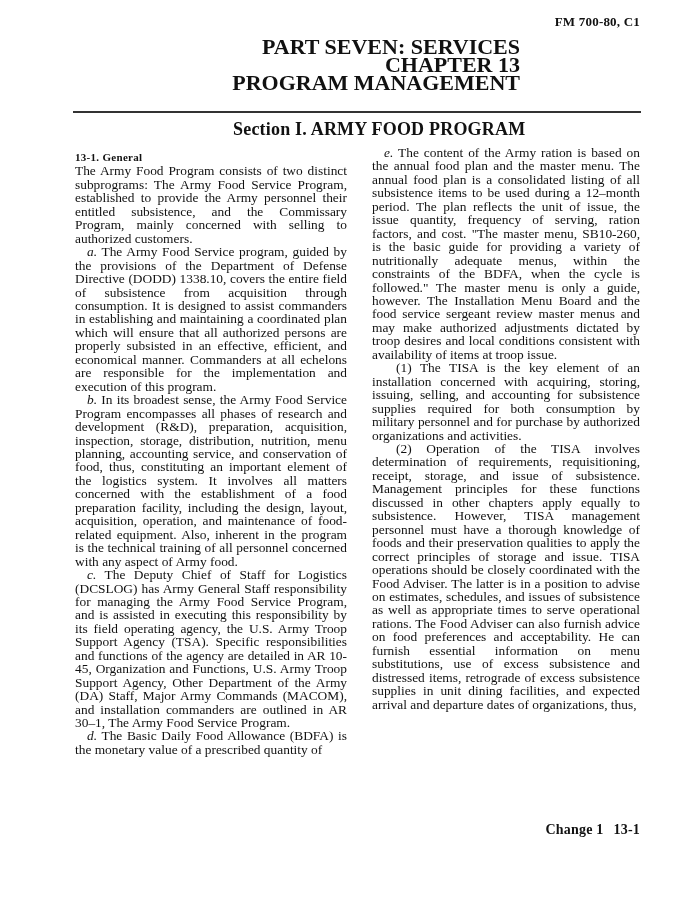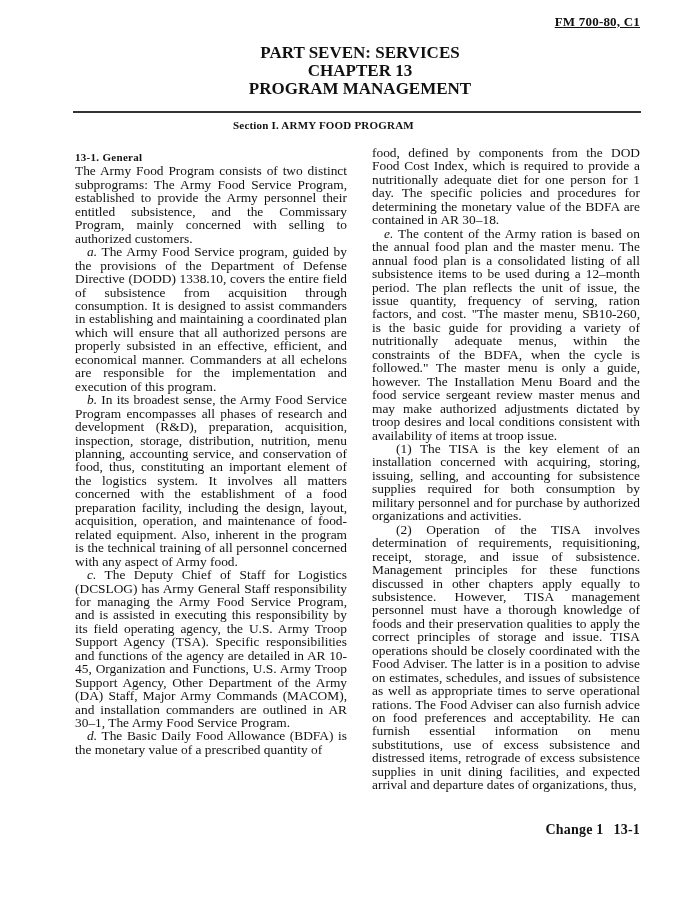--- a/index.html
+++ b/index.html
@@ -3,33 +3,33 @@
 <meta charset="utf-8">
 <style>
   html, body { margin: 0; padding: 0; background: #ffffff; }
   body {
     width: 698px; height: 900px; position: relative; overflow: hidden;
     font-family: "Liberation Serif", "DejaVu Serif", serif;
     color: #111111;
   }
   .page-header {
     position: absolute; right: 58px; top: 14px;
-    font-size: 13px; font-weight: bold; letter-spacing: 0.2px; text-decoration: underline;
+    font-size: 13px; font-weight: bold; letter-spacing: 0.2px;
   }
   .title-block {
-    position: absolute; left: 200px; width: 320px; top: 44px;
-    text-align: center; font-weight: bold; font-size: 17px; line-height: 18px;
+    position: absolute; left: 200px; width: 320px; top: 38px;
+    text-align: right; font-weight: bold; font-size: 22px; line-height: 18px;
   }
   .rule {
     position: absolute; left: 73px; width: 568px; top: 111px;
     height: 0; border-top: 2px solid #333;
   }
   .section-title {
     position: absolute; left: 233px; top: 119px;
-    font-size: 11px; font-weight: bold; letter-spacing: 0.2px;
+    font-size: 18px; font-weight: bold; letter-spacing: 0.2px;
   }
   .col {
     position: absolute; top: 146px; width: 272px;
     font-size: 13.4px; line-height: 13.45px; text-align: justify;
   }
   .col.left { left: 75px; }
   .col.right { left: 372px; width: 268px; }
   .col p { margin: 0; }
   .heading {
     font-weight: bold; font-size: 11px; letter-spacing: 0.3px;
@@ -65,21 +65,20 @@
   <p class="heading h1">13-1.  General</p>
   <p>The Army Food Program consists of two distinct subprograms: The Army Food Service Program, established to provide the Army personnel their entitled subsistence, and the Commissary Program, mainly concerned with selling to authorized customers.</p>
 
   <p class="ind"><span class="lbl">a.</span><span> The Army Food Service program, guided by the provisions of the Department of Defense Directive (DODD) 1338.10, covers the entire field of subsistence from acquisition through consumption. It is designed to assist commanders in establishing and maintaining a coordinated plan which will ensure that all authorized persons are properly subsisted in an effective, efficient, and economical manner. Commanders at all echelons are responsible for the implementation and execution of this program.</span></p>
   <p class="ind"><span class="lbl">b.</span><span> In its broadest sense, the Army Food Service Program encompasses all phases of research and development (R&amp;D), preparation, acquisition, inspection, storage, distribution, nutrition, menu planning, accounting service, and conservation of food, thus, constituting an important element of the logistics system. It involves all matters concerned with the establishment of a food preparation facility, including the design, layout, acquisition, operation, and maintenance of food-related equipment. Also, inherent in the program is the technical training of all personnel concerned with any aspect of Army food.</span></p>
   <p class="ind"><span class="lbl">c.</span><span> The Deputy Chief of Staff for Logistics (DCSLOG) has Army General Staff responsibility for managing the Army Food Service Program, and is assisted in executing this responsibility by its field operating agency, the U.S. Army Troop Support Agency (TSA). Specific responsibilities and functions of the agency are detailed in AR 10-45, Organization and Functions, U.S. Army Troop Support Agency, Other Department of the Army (DA) Staff, Major Army Commands (MACOM), and installation commanders are outlined in AR 30–1, The Army Food Service Program.</span></p>
   <p class="ind"><span class="lbl">d.</span><span> The Basic Daily Food Allowance (BDFA) is the monetary value of a prescribed quantity of</span></p>
 </div>
 
 <div class="col right">
-  <p>food, defined by components from the DOD Food Cost Index, which is required to provide a nutritionally adequate diet for one person for 1 day. The specific policies and procedures for determining the monetary value of the BDFA are contained in AR 30–18.</p>
   <p class="ind"><span class="lbl">e.</span><span> The content of the Army ration is based on the annual food plan and the master menu. The annual food plan is a consolidated listing of all subsistence items to be used during a 12–month period. The plan reflects the unit of issue, the issue quantity, frequency of serving, ration factors, and cost.  "The master menu, SB10-260, is the basic guide for providing a variety of nutritionally adequate menus,  within the constraints of the BDFA, when the cycle is followed." The master menu is only a guide, however. The Installation Menu Board and the food service sergeant review master menus and may make authorized adjustments dictated by troop desires and local conditions consistent with availability of items at troop issue.</span></p>
   <p class="ind2">(1) The TISA is the key element of an installation concerned with acquiring, storing, issuing, selling, and accounting for subsistence supplies required for both consumption by military personnel and for purchase by authorized organizations and activities.</p>
   <p class="ind2">(2) Operation of the TISA involves determination of requirements, requisitioning, receipt, storage, and issue of subsistence. Management principles for these functions discussed in other chapters apply equally to subsistence. However, TISA management personnel must have a thorough knowledge of foods and their preservation qualities to apply the correct principles of storage and issue. TISA operations should be closely coordinated with the Food Adviser. The latter is in a position to advise on estimates, schedules, and issues of subsistence as well as appropriate times to serve operational rations.  The Food Adviser can also furnish advice on food preferences and acceptability. He can furnish essential information on menu substitutions, use of excess subsistence and distressed items, retrograde of excess subsistence supplies in unit dining facilities, and expected arrival and departure dates of organizations, thus,</p>
 </div>
 
 <div class="footer">
   <span>Change 1</span><span>13-1</span>
 </div>
 
 </body></html>

